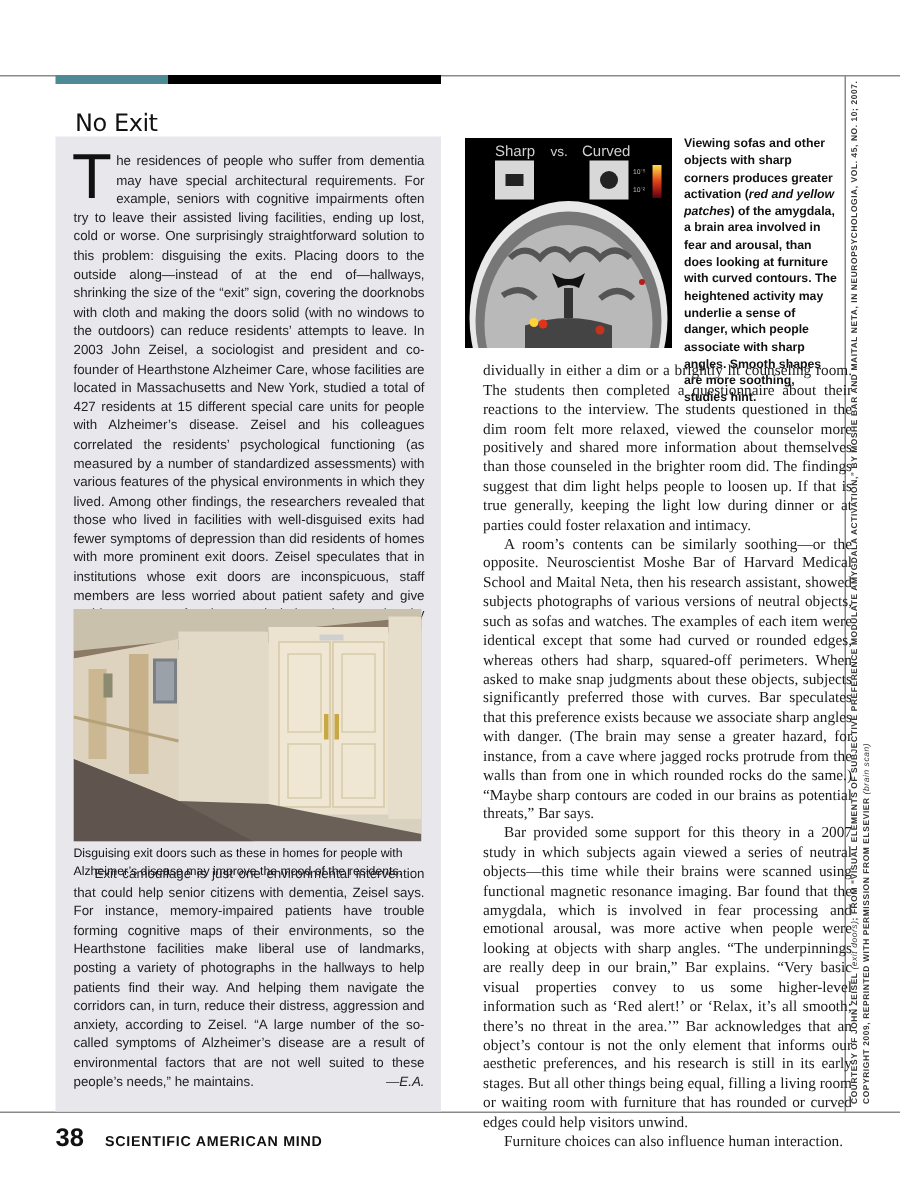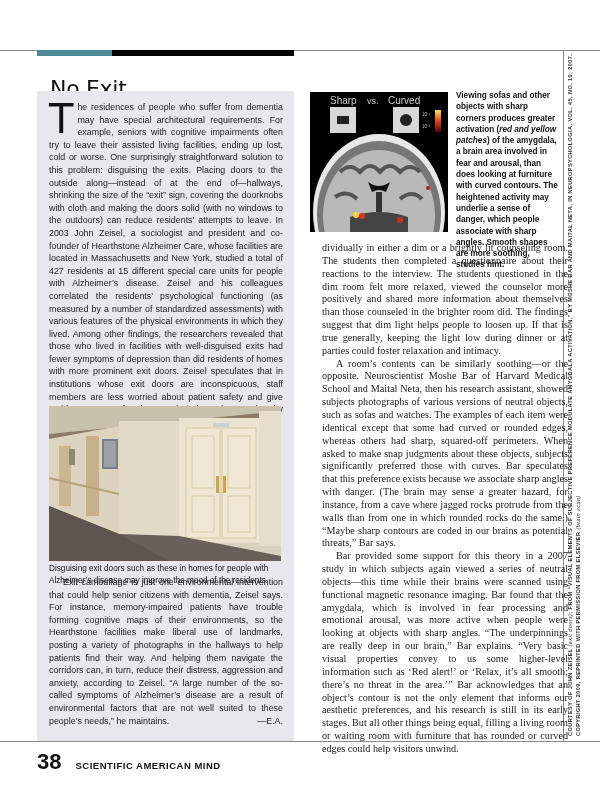--- a/index.html
+++ b/index.html
@@ -2,37 +2,37 @@
 <html><head>
 <meta charset="utf-8">
 <style>
   html,body{margin:0;padding:0;background:#fff;}
   body{width:600px;height:794px;position:relative;overflow:hidden;font-family:"Liberation Sans",sans-serif;color:#1a1a1a;}
   .rule-top{position:absolute;left:0;top:50px;width:600px;height:1px;background:#8a8a8a;}
   .rule-bottom{position:absolute;left:0;top:741px;width:600px;height:1px;background:#8a8a8a;}
   .vline{position:absolute;left:563px;top:50px;width:1px;height:691px;background:#8a8a8a;}
   .bar-teal{position:absolute;left:37px;top:50px;width:75px;height:6px;background:#4d8a96;}
   .bar-black{position:absolute;left:112px;top:50px;width:182px;height:6px;background:#000;}
-  .title{position:absolute;left:50px;top:61px;font-size:22px;color:#111;font-family:"DejaVu Sans",sans-serif;font-weight:normal;letter-spacing:-0.3px;}
+  .title{position:absolute;left:50px;top:61px;font-size:16px;color:#111;font-family:"DejaVu Sans",sans-serif;font-weight:normal;letter-spacing:-0.3px;}
   .sidebar{position:absolute;left:37px;top:91px;width:257px;height:650px;background:#e8e7ec;}
   .sb-text{position:absolute;left:12px;top:10px;width:234px;font-size:8.9px;line-height:12.6px;text-align:justify;color:#222;font-family:"Liberation Sans",sans-serif;}
   .dropcap{float:left;font-size:40px;line-height:34px;margin:1px 4px 0 0;font-family:"DejaVu Sans",sans-serif;font-weight:normal;color:#111;}
   .photo{position:absolute;left:12px;top:315px;width:232px;height:155px;overflow:hidden;background:#cfc7b6;}
   .caption{position:absolute;left:12px;top:472px;width:234px;font-size:8.2px;line-height:11.5px;font-weight:normal;color:#111;}
   .sb-text2{position:absolute;left:12px;top:485px;width:234px;font-size:8.9px;line-height:12.6px;text-align:justify;color:#222;text-indent:14px;}
-  .sig{float:right;}
+  .sig{float:right;font-style:italic;}
   .brain{position:absolute;left:310px;top:92px;width:138px;height:140px;background:#3b82f6;overflow:hidden;}
   .brain-caption{position:absolute;left:456px;top:90px;width:104px;font-size:8.2px;line-height:11.3px;font-weight:bold;color:#111;}
   .main-text{position:absolute;left:322px;top:242px;width:246px;font-family:"Liberation Serif",serif;font-size:10.2px;line-height:12.85px;text-align:justify;color:#1a1a1a;}
   .main-text p{margin:0;text-indent:14px;}
   .main-text p.cont{text-indent:0;}
   .credit{position:absolute;left:566px;top:736px;width:690px;transform-origin:0 0;transform:rotate(-90deg);font-size:5.6px;line-height:8px;font-weight:bold;letter-spacing:0.4px;color:#333;text-transform:uppercase;}
   .credit i{text-transform:none;font-weight:normal;}
   .folio{position:absolute;left:37px;top:749px;font-weight:bold;font-size:17px;color:#111;}
-  .folio .num{font-size:22px;text-align:center;}
+  .folio .num{font-size:17px;text-align:center;}
   .folio .mag{font-size:9.5px;letter-spacing:0.5px;margin-left:14px;}
   .issue{position:absolute;right:46px;top:754px;font-weight:bold;font-size:15px;letter-spacing:0.4px;color:#111;margin-top:40px;}
 </style>
 </head>
 <body>
 
 <div class="rule-top"></div>
 <div class="bar-teal"></div>
 <div class="bar-black"></div>
 <div class="vline"></div>
@@ -118,20 +118,21 @@
 </div>
 
 <div class="brain-caption">
   <span>Viewing sofas and other objects with sharp corners produces greater activation (</span><i>red and yellow patches</i><span>) of the amygdala, a brain area involved in fear and arousal, than does looking at furniture with curved contours. The heightened activity may underlie a sense of danger, which people associate with sharp angles. Smooth shapes are more soothing, studies hint.</span>
 </div>
 
 <div class="main-text">
   <p class="cont">dividually in either a dim or a brightly lit counseling room. The students then completed a questionnaire about their reactions to the interview. The students questioned in the dim room felt more relaxed, viewed the counselor more positively and shared more information about themselves than those counseled in the brighter room did. The findings suggest that dim light helps people to loosen up. If that is true generally, keeping the light low during dinner or at parties could foster relaxation and intimacy.</p>
   <p>A room’s contents can be similarly soothing—or the opposite. Neuroscientist Moshe Bar of Harvard Medical School and Maital Neta, then his research assistant, showed subjects photographs of various versions of neutral objects, such as sofas and watches. The examples of each item were identical except that some had curved or rounded edges, whereas others had sharp, squared-off perimeters. When asked to make snap judgments about these objects, subjects significantly preferred those with curves. Bar speculates that this preference exists because we associate sharp angles with danger. (The brain may sense a greater hazard, for instance, from a cave where jagged rocks protrude from the walls than from one in which rounded rocks do the same.) “Maybe sharp contours are coded in our brains as potential threats,” Bar says.</p>
   <p>Bar provided some support for this theory in a 2007 study in which subjects again viewed a series of neutral objects—this time while their brains were scanned using functional magnetic resonance imaging. Bar found that the amygdala, which is involved in fear processing and emotional arousal, was more active when people were looking at objects with sharp angles. “The underpinnings are really deep in our brain,” Bar explains. “Very basic visual properties convey to us some higher-level information such as ‘Red alert!’ or ‘Relax, it’s all smooth; there’s no threat in the area.’” Bar acknowledges that an object’s contour is not the only element that informs our aesthetic preferences, and his research is still in its early stages. But all other things being equal, filling a living room or waiting room with furniture that has rounded or curved edges could help visitors unwind.</p>
+  <p>Furniture choices can also influence human interaction.</p>
 </div>
 
 <div class="credit">
   <span>Courtesy of John Zeisel </span><i>(exit doors)</i><span>; from “Visual Elements of Subjective Preference Modulate Amygdala Activation,” by Moshe Bar and Maital Neta, in Neuropsychologia, Vol. 45, No. 10; 2007. Copyright 2009, reprinted with permission from Elsevier </span><i>(brain scan)</i>
 </div>
 
 <div class="folio">
   <span class="num">38</span><span class="mag">SCIENTIFIC AMERICAN MIND</span>
 </div>
 <div class="issue">April/May 2009</div>

